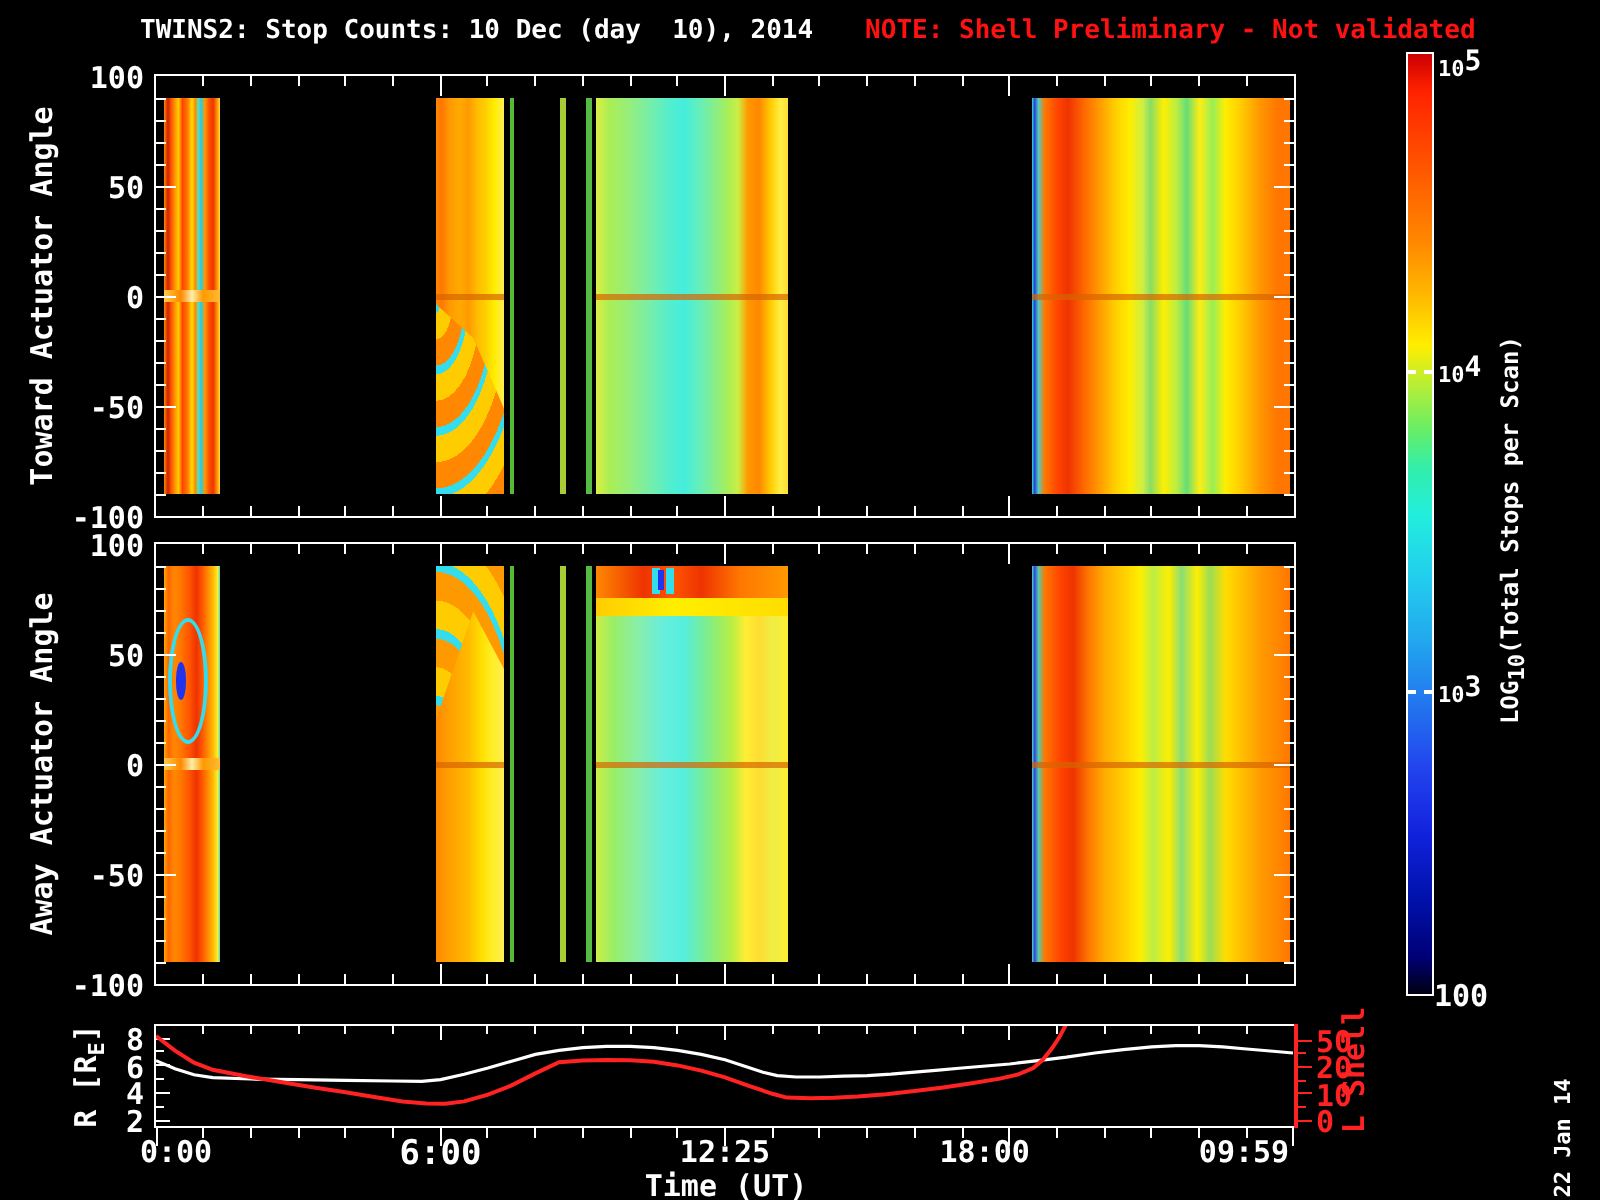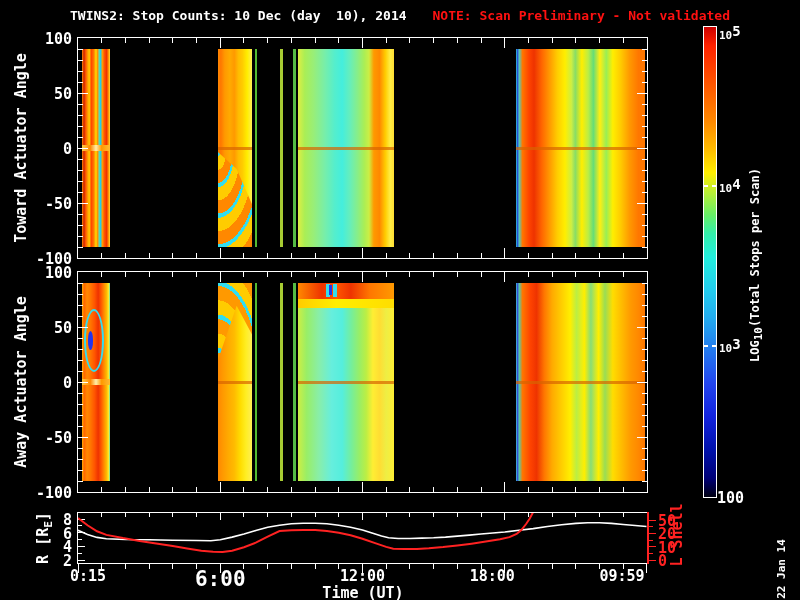--- a/index.html
+++ b/index.html
@@ -15,21 +15,21 @@
   .cb-tick sup{font-size:14px;vertical-align:3px;}
   .cb-bottom{position:absolute;left:717px;font-size:15px;}
   sub{font-size:10px;}
   .rot sub{font-size:11px;}
 </style>
 </head>
 <body>
 
 <div class="fig" id="fig">
 
-  <div class="title"><span>TWINS2: Stop Counts: 10 Dec (day  10), 2014</span><span class="note">NOTE: Scan Preliminary - Not validated</span></div>
+  <div class="title"><span>TWINS2: Stop Counts: 10 Dec (day  10), 2014</span><span class="note">NOTE: Shell Preliminary - Not validated</span></div>
 
   <div class="rot" style="left:21px;top:148px;">Toward Actuator Angle</div>
   <div class="rot" style="left:21px;top:382px;">Away Actuator Angle</div>
 
   <div class="rot" style="left:46px;top:538px;"><span>R [R</span><sub>E</sub><span>]</span></div>
 
   <div class="rot red" style="left:677px;top:535px;">L Shell</div>
 
   <div class="xlab" style="left:303px;top:584px;width:120px;">Time (UT)</div>
 
@@ -332,23 +332,23 @@
     <div style="position: absolute; left: 649px; top: 526.167px; width: 4px; height: 1px; background: rgb(255, 34, 34);"></div>
     <div style="position: absolute; left: 649px; top: 519.5px; width: 7px; height: 1px; background: rgb(255, 34, 34);"></div>
     <div style="position: absolute; left: 26px; top: 511px; width: 46px; text-align: right; font-size: 15px;">8</div>
     <div style="position: absolute; left: 26px; top: 524.667px; width: 46px; text-align: right; font-size: 15px;">6</div>
     <div style="position: absolute; left: 26px; top: 538.333px; width: 46px; text-align: right; font-size: 15px;">4</div>
     <div style="position: absolute; left: 26px; top: 552px; width: 46px; text-align: right; font-size: 15px;">2</div>
     <div style="position: absolute; left: 658px; top: 512px; width: 40px; font-size: 15px; color: rgb(255, 34, 34);">50</div>
     <div style="position: absolute; left: 658px; top: 525.333px; width: 40px; font-size: 15px; color: rgb(255, 34, 34);">20</div>
     <div style="position: absolute; left: 658px; top: 538.667px; width: 40px; font-size: 15px; color: rgb(255, 34, 34);">10</div>
     <div style="position: absolute; left: 658px; top: 552px; width: 40px; font-size: 15px; color: rgb(255, 34, 34);">0</div>
-    <div style="position: absolute; left: 53px; top: 567px; width: 70px; text-align: center; font-size: 15px;">0:15</div>
-    <div style="position: absolute; left: 185.25px; top: 567px; width: 70px; text-align: center; font-size: 21px;">6:00</div>
-    <div style="position: absolute; left: 327.5px; top: 567px; width: 70px; text-align: center; font-size: 15px;">12:00</div>
+    <div style="position: absolute; left: 53px; top: 567px; width: 70px; text-align: center; font-size: 15px;">0:00</div>
+    <div style="position: absolute; left: 185.25px; top: 567px; width: 70px; text-align: center; font-size: 17px;">6:00</div>
+    <div style="position: absolute; left: 327.5px; top: 567px; width: 70px; text-align: center; font-size: 15px;">12:25</div>
     <div style="position: absolute; left: 469.75px; top: 567px; width: 70px; text-align: left; font-size: 15px;">18:00</div>
     <div style="position: absolute; left: 587px; top: 567px; width: 70px; text-align: center; font-size: 15px;">09:59</div>
     <svg width="569" height="50" style="position: absolute; left: 78px; top: 513px; overflow: hidden;">
       <polyline points="0.0,17.3 9.5,21.4 19.0,24.4 28.4,25.8 47.4,26.5 71.1,26.8 94.8,27.2 118.5,27.5 132.8,27.7 142.3,26.8 154.1,24.1 166.0,21.0 177.8,17.6 189.7,14.2 201.5,12.2 213.4,10.8 225.2,10.2 237.1,10.2 248.9,10.8 260.8,12.2 272.6,14.2 284.5,16.9 294.0,20.0 303.5,23.1 310.6,24.8 320.1,25.5 331.9,25.5 343.8,25.1 355.6,24.8 367.5,24.1 379.3,23.1 391.2,22.1 403.0,21.0 414.9,20.0 426.8,19.0 441.0,17.3 455.2,15.6 469.4,13.5 483.6,11.8 497.9,10.4 509.7,9.8 521.6,9.8 533.4,10.4 545.3,11.5 557.1,12.5 568.5,13.5" fill="none" stroke="#ffffff" stroke-width="1.6"></polyline>
       <polyline points="0.0,5.0 9.5,12.3 19.0,18.3 28.4,21.9 45.0,25.1 61.6,27.9 78.2,30.6 94.8,33.1 109.1,35.5 123.3,37.7 135.1,38.7 144.6,38.9 154.1,37.7 166.0,34.3 177.8,29.7 189.7,23.7 201.5,18.1 213.4,17.3 225.2,17.0 237.1,17.1 248.9,17.9 260.8,19.7 272.6,22.3 284.5,25.7 296.4,29.9 308.2,33.9 315.3,35.8 327.2,36.1 339.0,35.9 350.9,35.3 365.1,34.1 379.3,32.5 393.6,30.7 407.8,28.6 422.0,26.3 431.5,24.1 438.6,21.0 443.3,17.0 448.1,11.0 451.6,5.7 455.2,-1.0" fill="none" stroke="#ff2222" stroke-width="2"></polyline>
     </svg>
     <div style="position: absolute; left: 703px; top: 26px; width: 14px; height: 472px; border: 1px solid rgb(255, 255, 255); box-sizing: border-box;"></div>
     <div style="position: absolute; left: 704px; top: 27px; width: 12px; height: 470px; background: linear-gradient(rgb(204, 0, 0) 0%, rgb(255, 34, 0) 4%, rgb(255, 85, 0) 12%, rgb(255, 136, 0) 20%, rgb(255, 187, 0) 26%, rgb(255, 238, 0) 31%, rgb(187, 238, 51) 35%, rgb(102, 238, 102) 40%, rgb(51, 238, 170) 44%, rgb(34, 238, 221) 49%, rgb(34, 204, 238) 56%, rgb(34, 170, 238) 62%, rgb(34, 119, 238) 69%, rgb(34, 68, 238) 76%, rgb(17, 34, 221) 83%, rgb(0, 17, 170) 90%, rgb(0, 0, 119) 96%, rgb(0, 0, 17) 100%);"></div>
     <div style="position: absolute; left: 704px; top: 185px; width: 4px; height: 2px; background: rgb(255, 255, 255);"></div>
     <div style="position: absolute; left: 712px; top: 185px; width: 4px; height: 2px; background: rgb(255, 255, 255);"></div>

